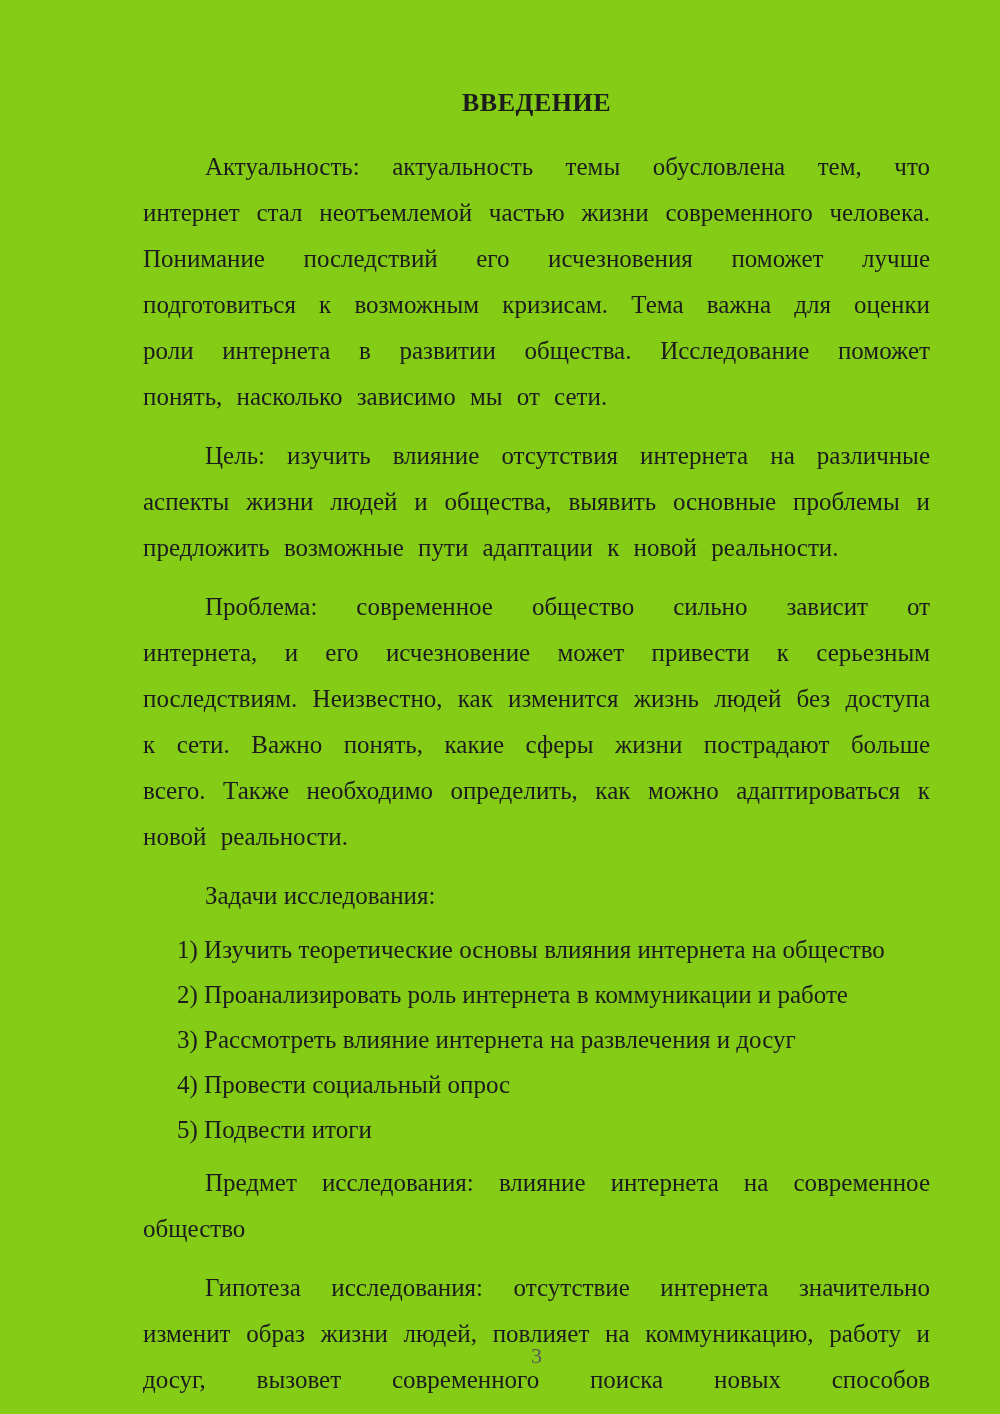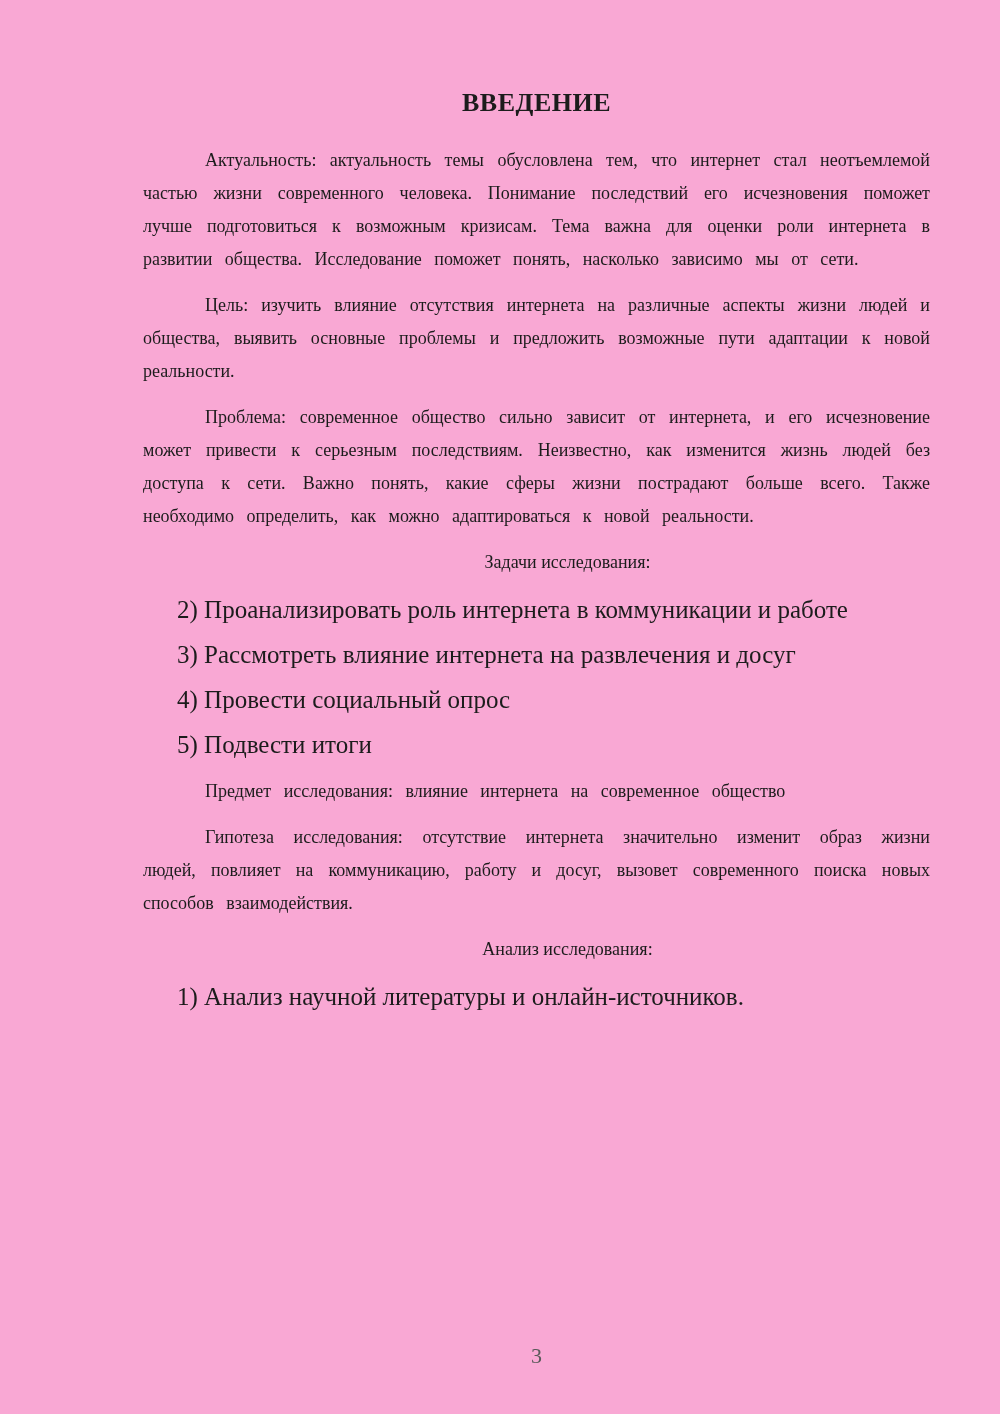--- a/index.html
+++ b/index.html
@@ -11,42 +11,42 @@
     width: 1000px;
     height: 1414px;
     position: relative;
     overflow: hidden;
   }
   .page {
     position: absolute;
     inset: 0;
     box-sizing: border-box;
     padding: 88px 70px 0 143px;
-    background: #f9a8d4;
+    background: #84cc16;
     font-family: "Liberation Serif", "DejaVu Serif", serif;
     color: #1c1c1c;
   }
   .doc-title {
     font-size: 26px;
     line-height: 30px;
     font-weight: 700;
     text-align: center;
     letter-spacing: 0.5px;
     margin: 0 0 26px 0;
   }
   .para {
-    font-size: 18px;
-    line-height: 33px;
+    font-size: 25px;
+    line-height: 46px;
     text-align: justify;
     text-indent: 62px;
     word-spacing: 8px;
     margin: 0 0 13px 0;
   }
   .para.label {
-    text-align: center;
+    text-align: left;
     word-spacing: normal;
   }
   .num-list {
     margin: 0 0 13px 34px;
     padding: 0;
   }
   .num-item {
     font-size: 25px;
     line-height: 35px;
     text-align: left;
@@ -72,20 +72,21 @@
 
   <p class="para">Актуальность: актуальность темы обусловлена тем, что интернет стал неотъемлемой частью жизни современного человека. Понимание последствий его исчезновения поможет лучше подготовиться к возможным кризисам. Тема важна для оценки роли интернета в развитии общества. Исследование поможет понять, насколько зависимо мы от сети.</p>
 
   <p class="para">Цель: изучить влияние отсутствия интернета на различные аспекты жизни людей и общества, выявить основные проблемы и предложить возможные пути адаптации к новой реальности.</p>
 
   <p class="para">Проблема: современное общество сильно зависит от интернета, и его исчезновение может привести к серьезным последствиям. Неизвестно, как изменится жизнь людей без доступа к сети. Важно понять, какие сферы жизни пострадают больше всего. Также необходимо определить, как можно адаптироваться к новой реальности.</p>
 
   <p class="para label">Задачи исследования:</p>
 
   <div class="num-list">
+    <div class="num-item">1) Изучить теоретические основы влияния интернета на общество</div>
     <div class="num-item">2) Проанализировать роль интернета в коммуникации и работе</div>
     <div class="num-item">3) Рассмотреть влияние интернета на развлечения и досуг</div>
     <div class="num-item">4) Провести социальный опрос</div>
     <div class="num-item">5) Подвести итоги</div>
   </div>
 
 
   <p class="para">Предмет исследования: влияние интернета на современное общество</p>
 
   <p class="para">Гипотеза исследования: отсутствие интернета значительно изменит образ жизни людей, повлияет на коммуникацию, работу и досуг, вызовет современного поиска новых способов взаимодействия.</p>

